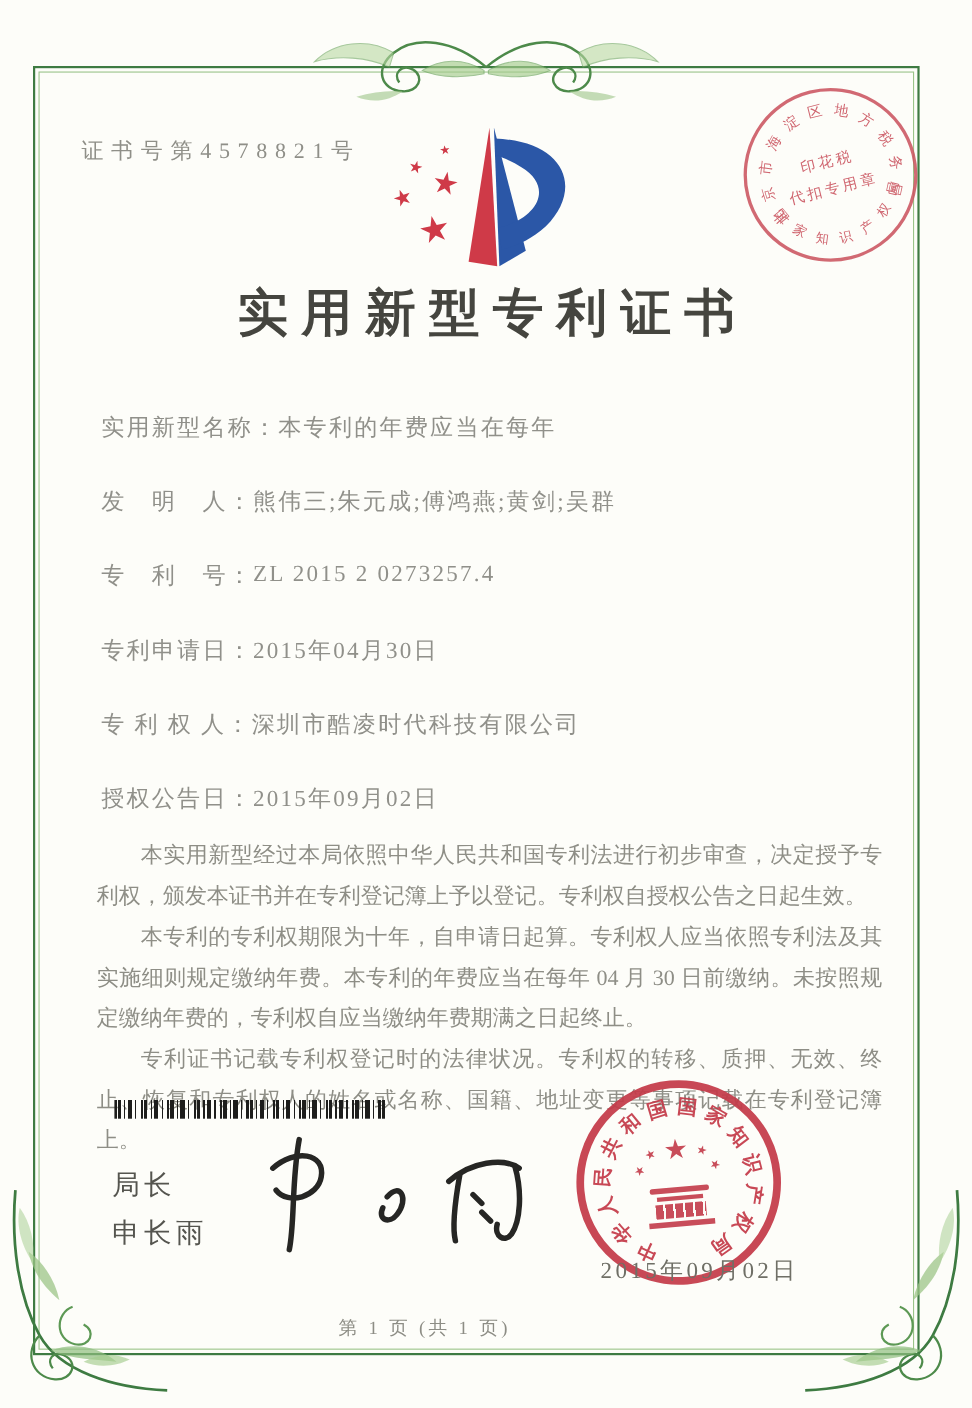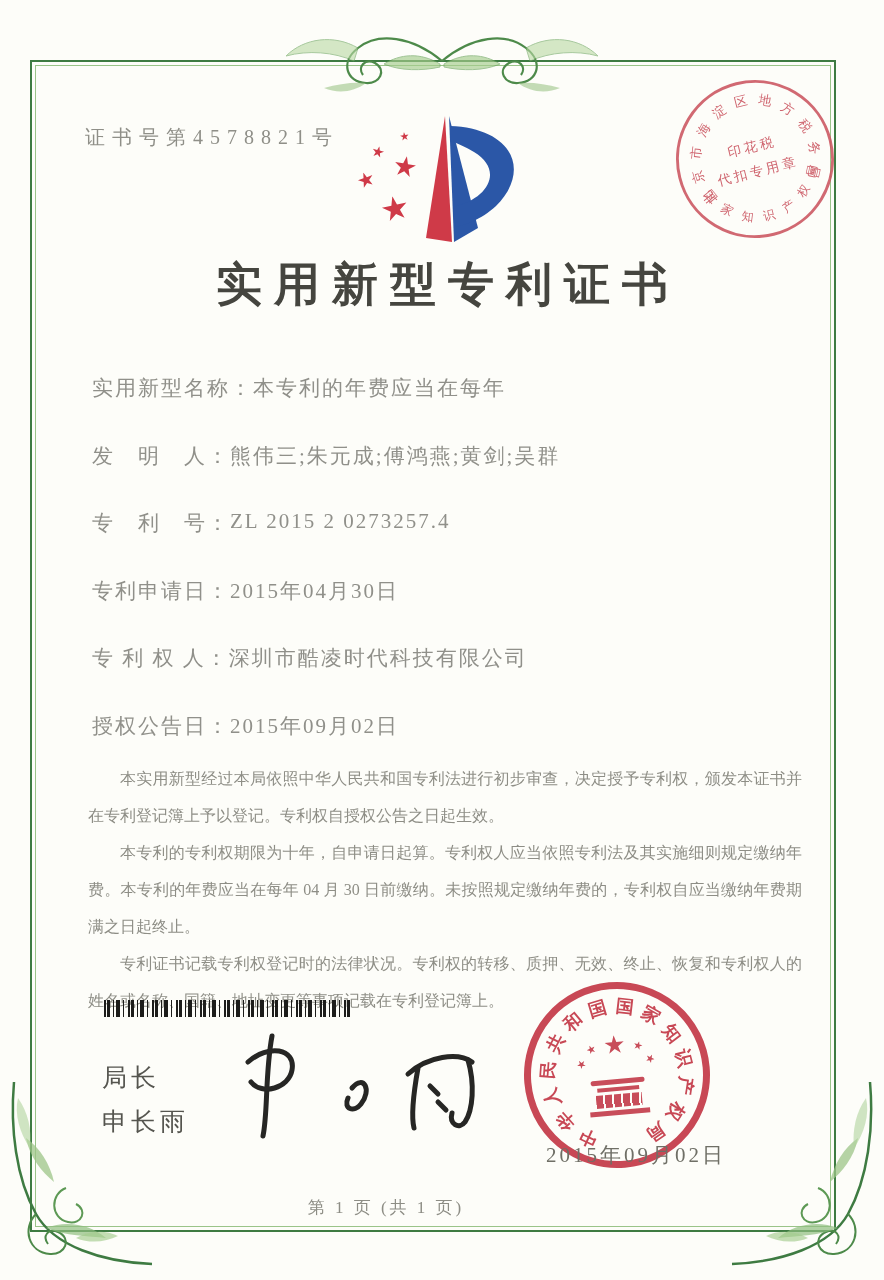--- a/index.html
+++ b/index.html
@@ -16,21 +16,21 @@
   
   .frame {
     position:absolute; left:30px; top:60px; width:806px; height:1172px;
     border:2px solid #3e7b42;
     outline:1px solid #9ac489; outline-offset:-6px;
   }
   .flourish { position:absolute; pointer-events:none; }
   
   .cert-no {
     position:absolute; left:74px; top:124px;
-    font-size:20px; letter-spacing:7px; color:#8f8f88;margin-left:11px;
+    font-size:20px; letter-spacing:7px; color:#8f8f88;
   }
   .logo { position:absolute; left:342px; top:112px; width:215px; height:138px; }
   .logo svg { position:absolute; left:0; top:0; }
   .star {
     position:absolute; background:#cf3a48;
     clip-path:polygon(50% 0%,61% 35%,98% 35%,68% 57%,79% 91%,50% 70%,21% 91%,32% 57%,2% 35%,39% 35%);
   }
   .doc-title {
     position:absolute; left:0; top:254px; width:884px;
     text-align:center; font-size:46px; font-weight:600;
@@ -62,21 +62,21 @@
   
   .fields { position:absolute; left:92px; top:374px; width:700px; }
   .field-row {
     height:67.6px; font-size:21px; letter-spacing:2px; color:#90908a;
     display:flex; align-items:flex-start;
   }
   .field-row .lab { white-space:pre; }
   
   .body-text {
     position:absolute; left:88px; top:760px; width:714px;
-    font-size:16px; line-height:37px; color:#8e8e86; text-align:justify;
+    font-size:20px; line-height:37px; color:#8e8e86; text-align:justify;
   }
   .body-text p { margin:0; text-indent:2em; }
   
   .barcode {
     position:absolute; left:104px; top:1000px; width:246px; height:17px;
     background:repeating-linear-gradient(90deg,
       #1d1d1b 0 2px, transparent 2px 3px,
       #1d1d1b 3px 6px, transparent 6px 9px,
       #1d1d1b 9px 10px, transparent 10px 12px,
       #1d1d1b 12px 16px, transparent 16px 19px,

